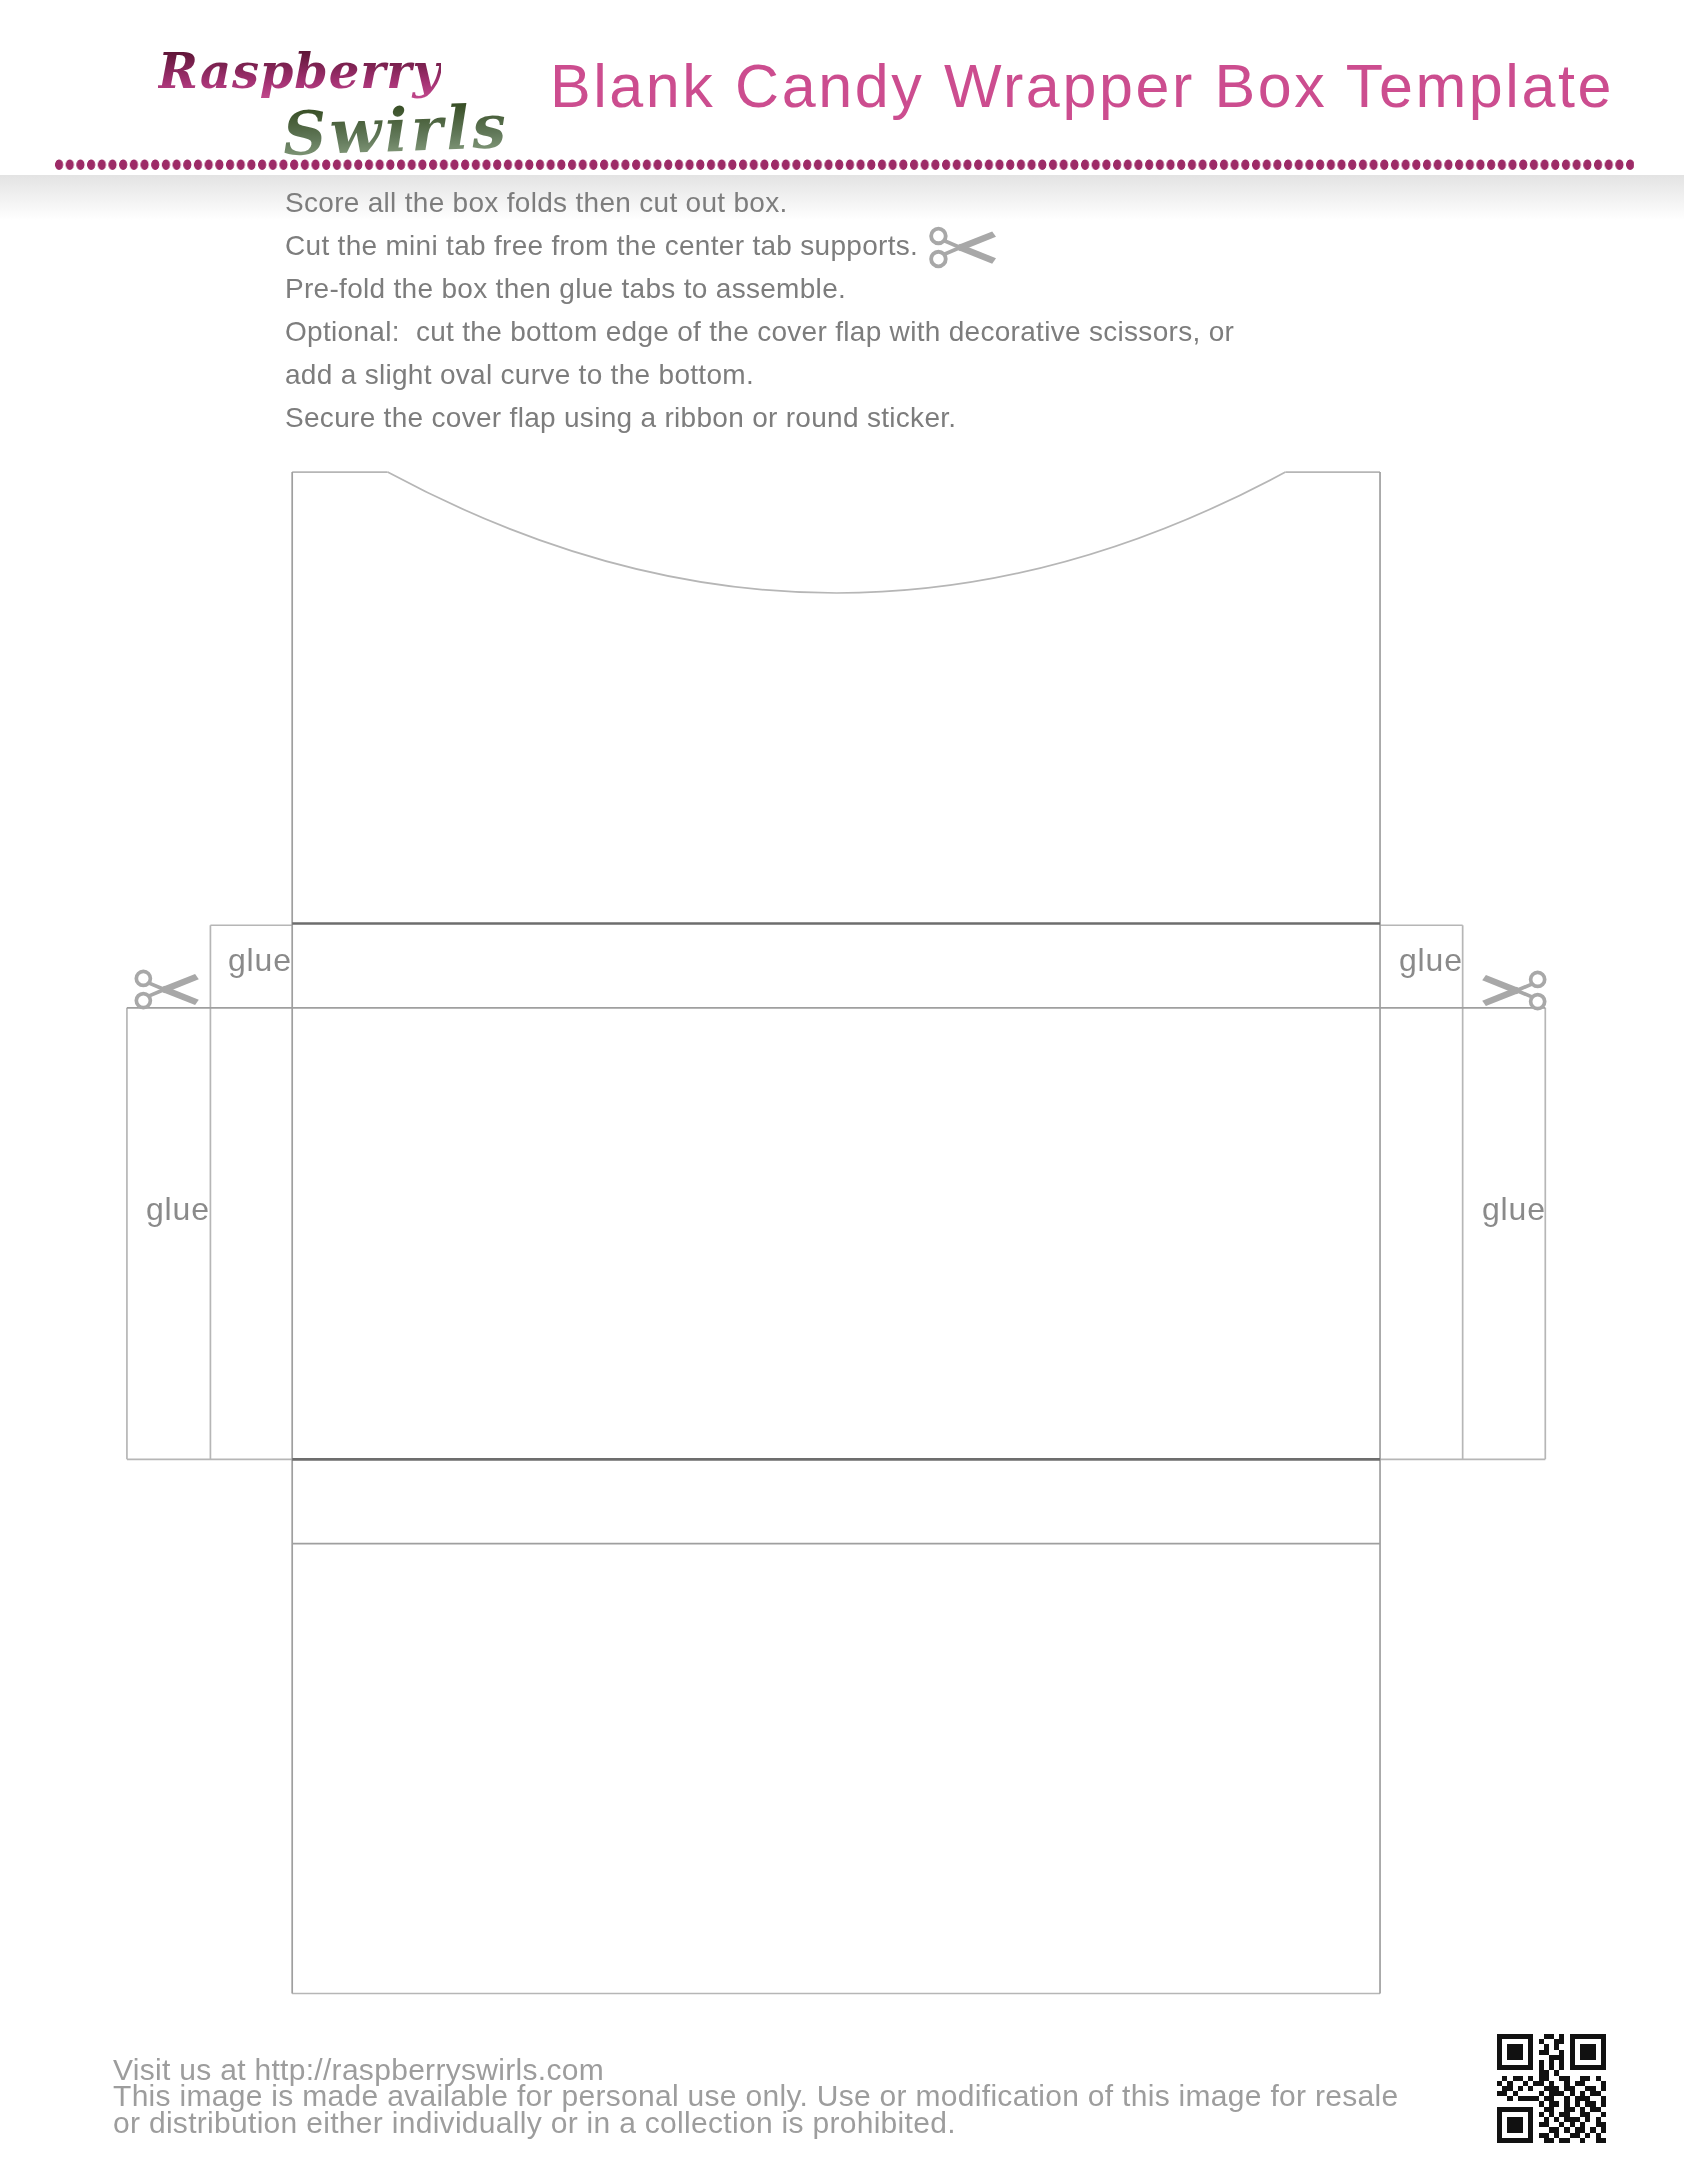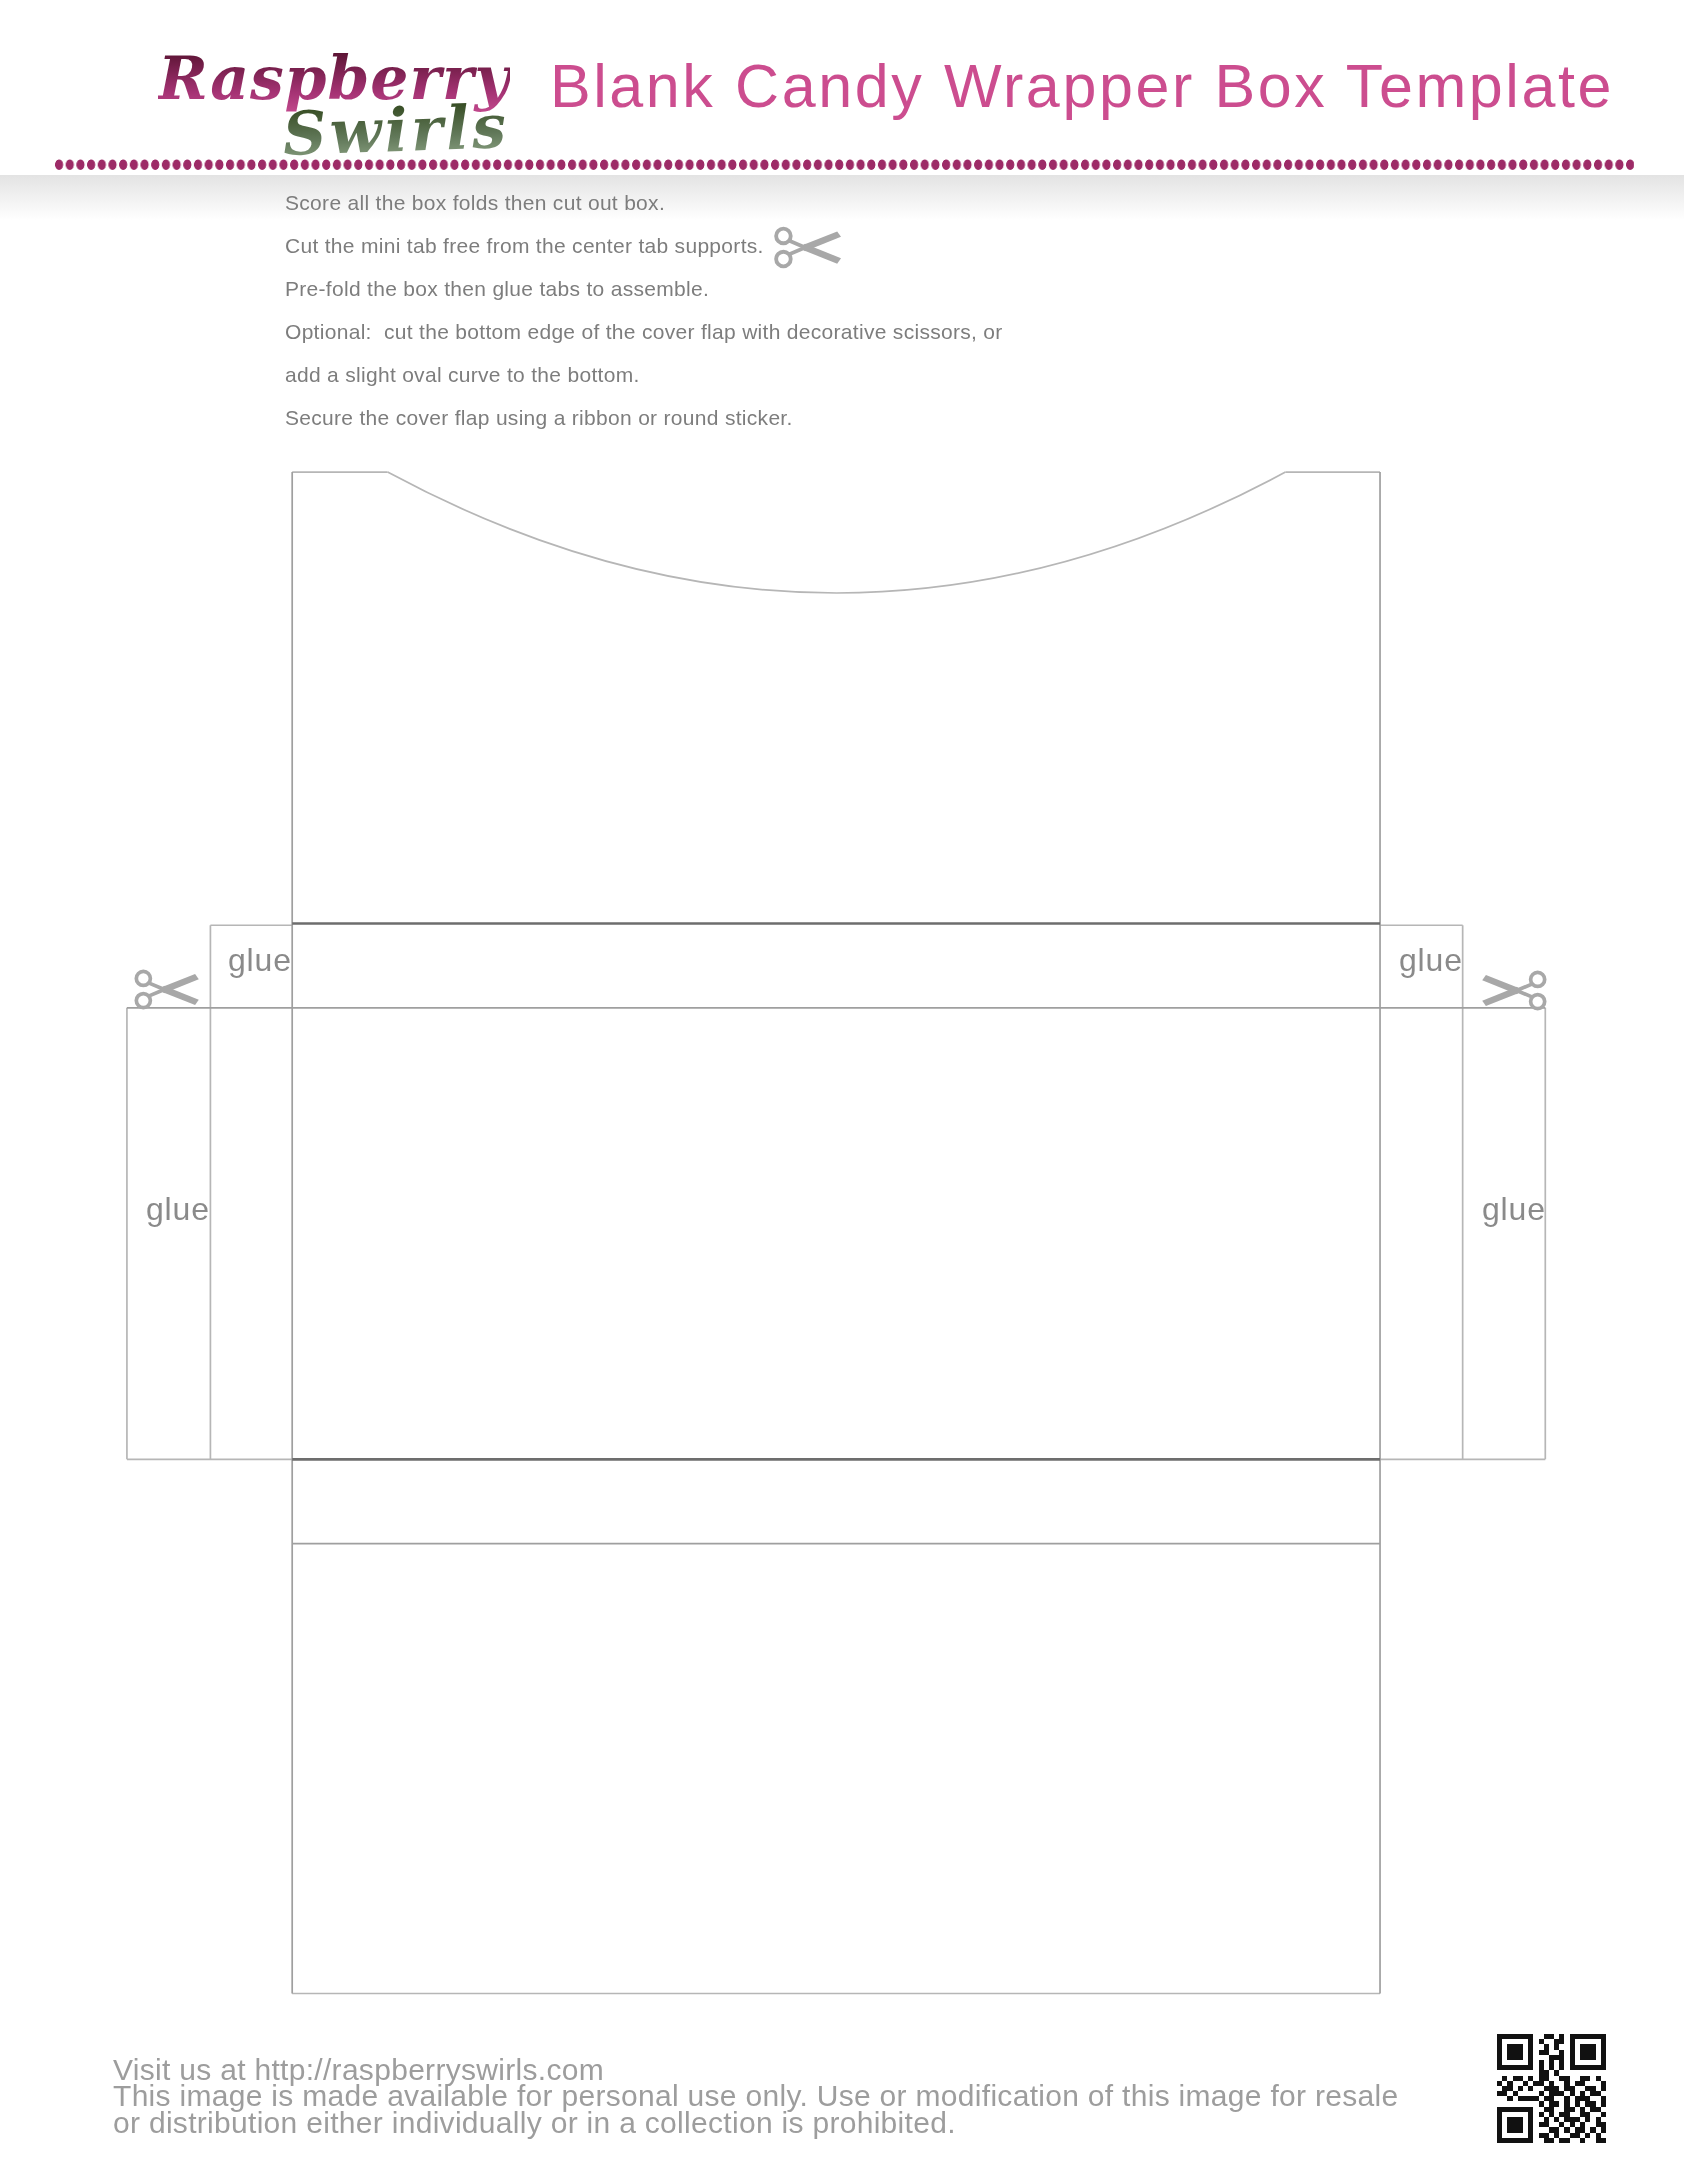--- a/index.html
+++ b/index.html
@@ -9,21 +9,21 @@
     height:2181px;
     background:#ffffff;
     font-family:"Liberation Sans", sans-serif;
     overflow:hidden;
   }
   .abs{position:absolute;}
 
   
   .logo-raspberry{
     left:158px; top:43px;
-    font-size:60px;
+    font-size:48px;
     font-weight:bold;
     letter-spacing:0.9px;
     background:linear-gradient(to bottom,#5e1536 15%, #a43273 70%, #c2498d);
     -webkit-background-clip:text;
     background-clip:text;
     color:transparent;
     font-family:"DejaVu Serif", serif;
     font-style:italic;
   }
   .logo-swirls{
@@ -58,21 +58,21 @@
   .header-shadow{
     left:0; top:175px;
     width:1685px; height:53px;
     background:linear-gradient(to bottom, #e3e3e3, #ffffff 85%);
   }
 
   
   .instructions{
     left:285px; top:181px;
     width:1278px;
-    font-size:21px;
+    font-size:28px;
     color:#7d7d7d;
     letter-spacing:0.3px;
   }
   .instr-line{height:43px; line-height:43px; white-space:pre;}
   .instr-scissors{
     display:inline-block;
     width:72px; height:43px;
     vertical-align:middle;
     margin-left:8.5px;
   }

